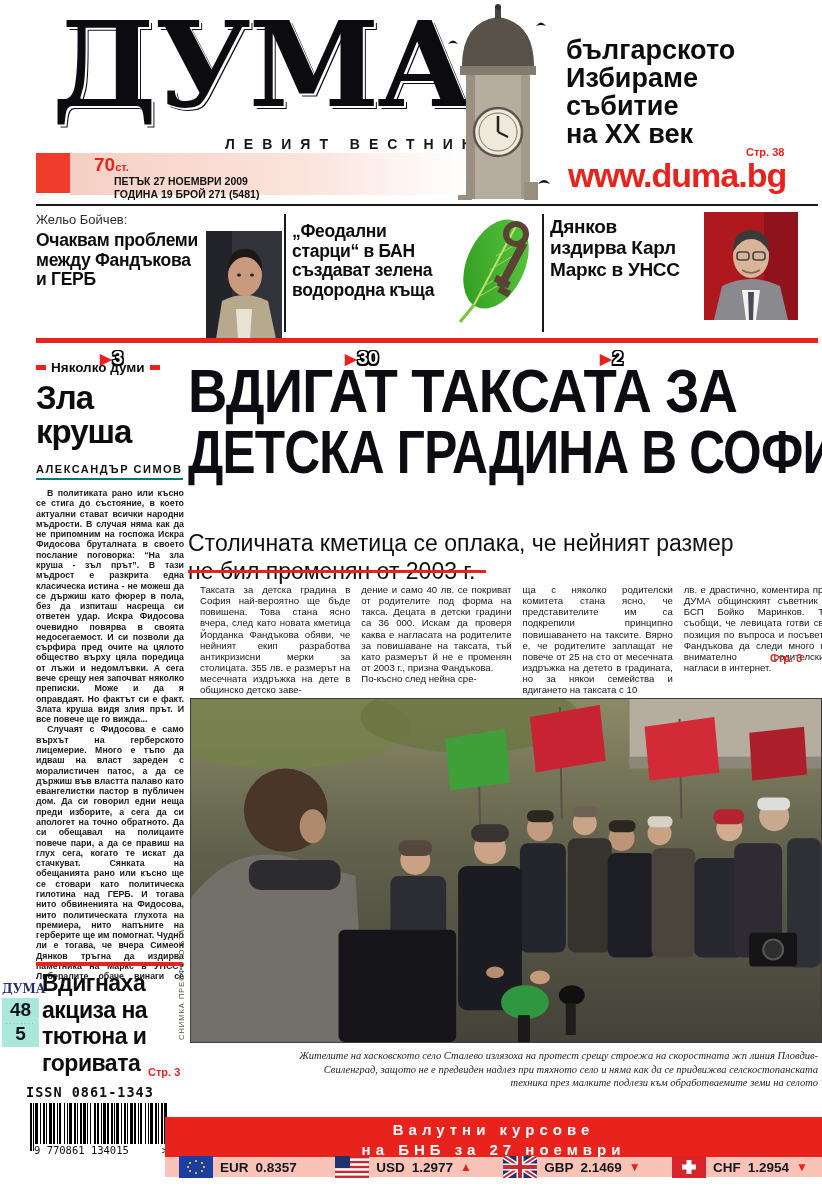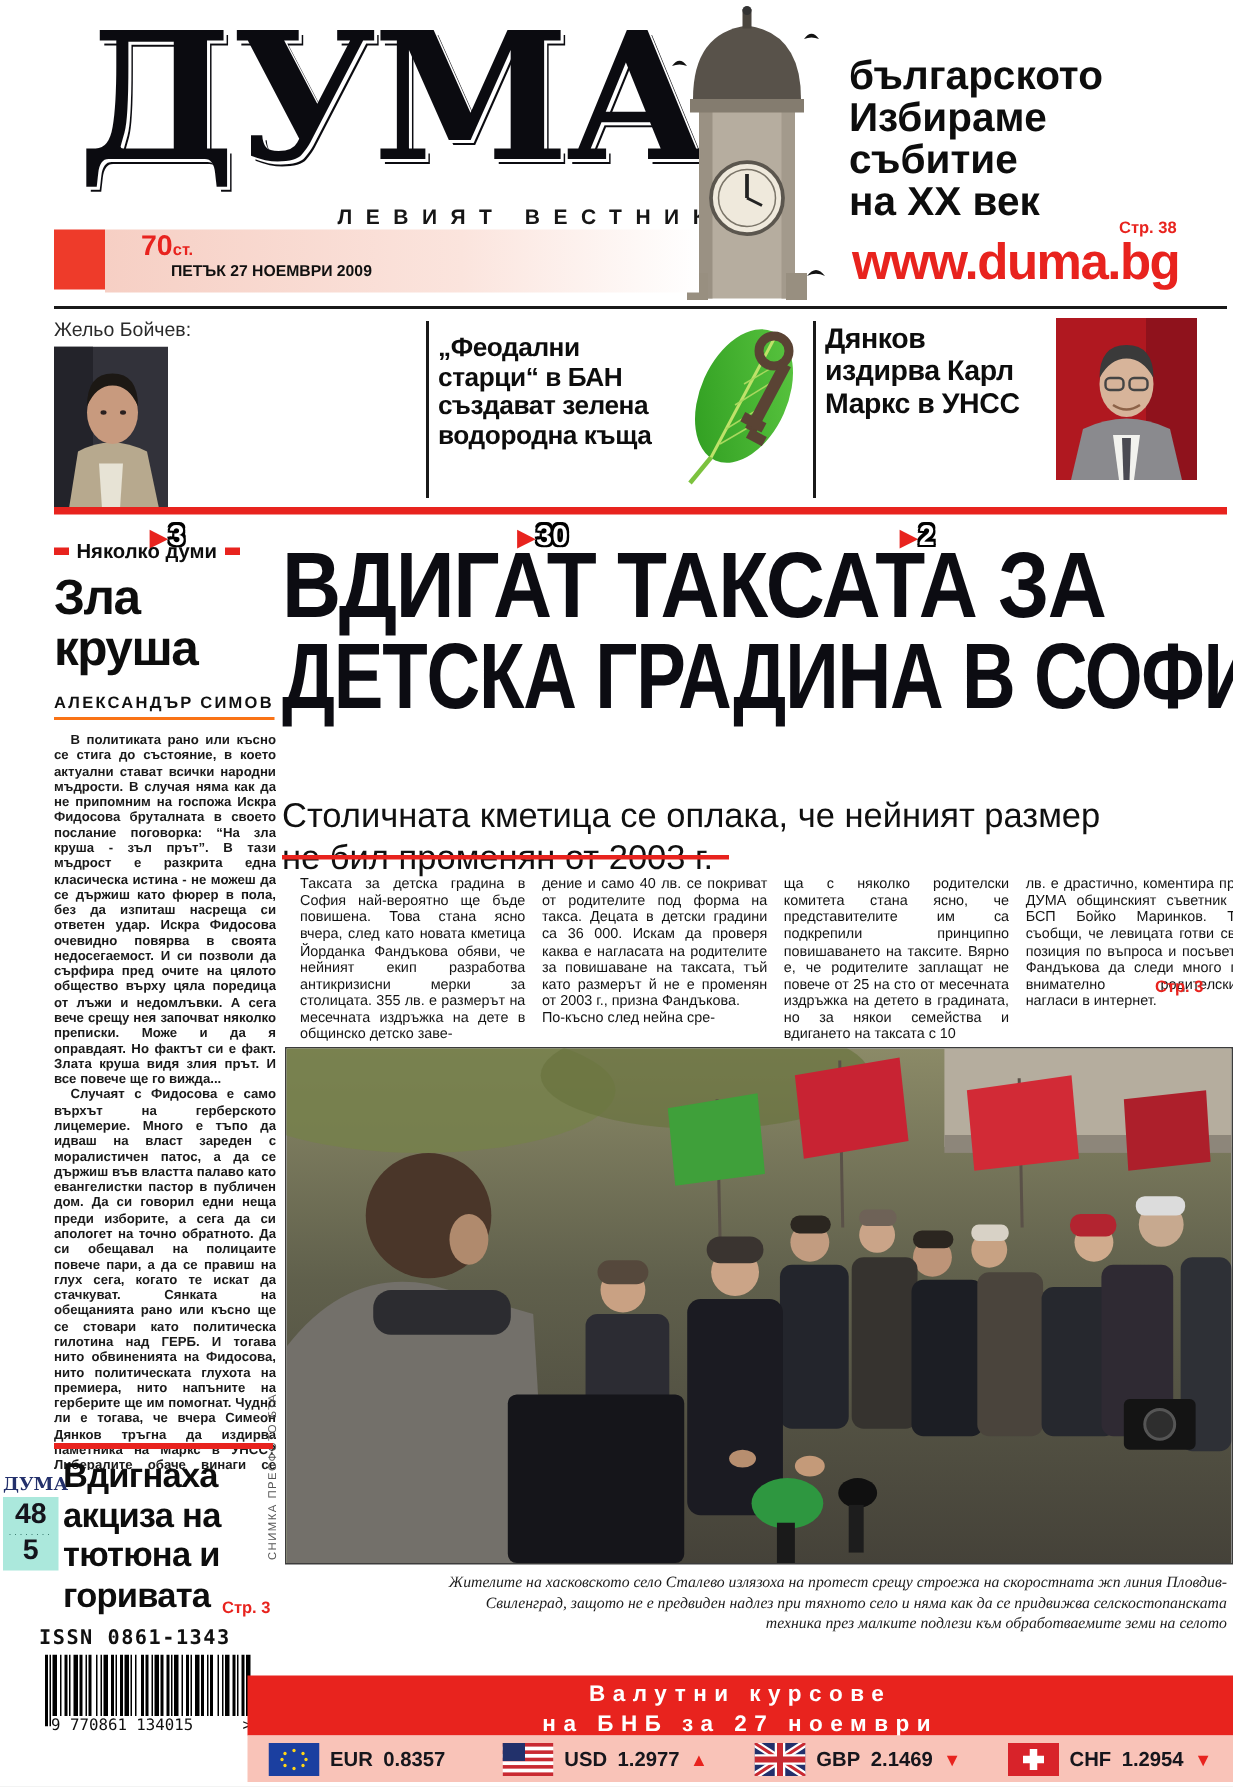--- a/index.html
+++ b/index.html
@@ -44,21 +44,21 @@
   .marker .num{color:#fff;
      text-shadow:-1.5px -1.5px 0 #000,1.5px -1.5px 0 #000,-1.5px 1.5px 0 #000,1.5px 1.5px 0 #000,
                  0 -1.5px 0 #000,0 1.5px 0 #000,-1.5px 0 0 #000,1.5px 0 0 #000;}
 
   
   .opine{left:36px;top:360px;width:148px;}
   .seclabel{font-size:13.5px;font-weight:800;display:flex;align-items:center;gap:5px;color:#0d0d0d;}
   .rdash{width:10px;height:5px;background:#e8231e;display:inline-block;}
   .otitle{font-size:33px;font-weight:800;line-height:1.03;letter-spacing:-1px;margin-top:6px;color:#0d0d0d;}
   .oauthor{display:inline-block;font-size:11px;font-weight:800;letter-spacing:1.5px;
-           border-bottom:2px solid #f97316;padding-bottom:3px;margin-top:14px;}
+           border-bottom:2px solid #0f766e;padding-bottom:3px;margin-top:14px;}
   .obody{margin-top:8px;font-size:8.8px;font-weight:bold;line-height:1.17;text-align:justify;
          color:#1a1a1a;max-height:492px;overflow:hidden;}
   .obody p{margin:0;text-indent:11px;}
 
   
   .headline{left:188px;top:360px;width:634px;color:#0c0c12;font-weight:800;line-height:0.99;}
   .hl{font-size:62px;white-space:nowrap;transform-origin:left top;letter-spacing:-1px;}
   .hl1{transform:scaleX(0.88);}
   .hl2{transform:scaleX(0.80);}
   .subhead{left:188px;top:529px;width:560px;font-size:23px;line-height:1.22;color:#101010;}
@@ -87,21 +87,21 @@
   .issn{left:26px;top:1084px;font-family:"DejaVu Sans Mono",monospace;font-weight:bold;
         font-size:13.5px;letter-spacing:1px;color:#101010;}
   .barcode{left:30px;top:1103px;width:138px;height:48px;}
   .bdigits{left:34px;top:1144px;width:134px;font-family:"DejaVu Sans Mono",monospace;
            font-size:10.5px;background:#fff;color:#101010;display:flex;justify-content:space-between;}
 
   
   .curbar{left:165px;top:1117px;width:657px;height:40px;background:#e8231e;color:#fff;
           text-align:center;font-weight:800;font-size:15px;letter-spacing:5px;line-height:1.3;
           padding-top:3px;box-sizing:border-box;}
-  .curstrip{left:165px;top:1157px;width:657px;height:31px;background:#f9c3b8;display:flex;
+  .curstrip{left:165px;top:1157px;width:657px;height:20px;background:#f9c3b8;display:flex;
             align-items:center;justify-content:space-between;padding:0 14px;box-sizing:border-box;}
   .rate{display:flex;align-items:center;gap:7px;font-weight:800;font-size:13.5px;color:#16161c;}
   .flag{width:34px;height:22px;display:block;}
   .trend{color:#e8231e;font-size:12px;}
 </style>
 </head>
 <body>
 
 <div class="page">
 
@@ -135,27 +135,29 @@
     <div>на XX век</div>
   </div>
   <div class="abs promo-ref">Стр. 38</div>
   <div class="abs website">www.duma.bg</div>
 
   <div class="abs pricebar">
     <div class="redsq"></div>
     <div class="pband">
       <div><span class="pnum">70</span><span class="punit">ст.</span></div>
       <div class="dline">ПЕТЪК 27 НОЕМВРИ 2009</div>
+      <div class="iline">ГОДИНА 19 БРОЙ 271 (5481)</div>
     </div>
   </div>
   <div class="abs mastrule"></div>
 
   <div class="abs teaser t1">
     <div class="kicker">Жельо Бойчев:</div>
     <div class="trow">
+      <div class="ttitle">Очаквам проблеми между Фандъкова и ГЕРБ</div>
       <svg class="tphoto" viewBox="0 0 76 108">
         <rect width="76" height="108" fill="#32323a"></rect>
         <rect x="0" y="0" width="26" height="108" fill="#23232a"></rect>
         <path d="M10,108 L16,70 Q38,58 62,70 L70,108 Z" fill="#b7a98e"></path>
         <path d="M30,78 L46,78 L44,108 L32,108 Z" fill="#e7e3d5"></path>
         <ellipse cx="39" cy="44" rx="17" ry="21" fill="#c89a7e"></ellipse>
         <path d="M22,40 Q22,18 39,18 Q56,18 56,40 Q50,26 39,26 Q28,26 22,40 Z" fill="#1c1814"></path>
         <ellipse cx="33" cy="44" rx="2" ry="1.5" fill="#2a2020"></ellipse>
         <ellipse cx="46" cy="44" rx="2" ry="1.5" fill="#2a2020"></ellipse>
       </svg>

